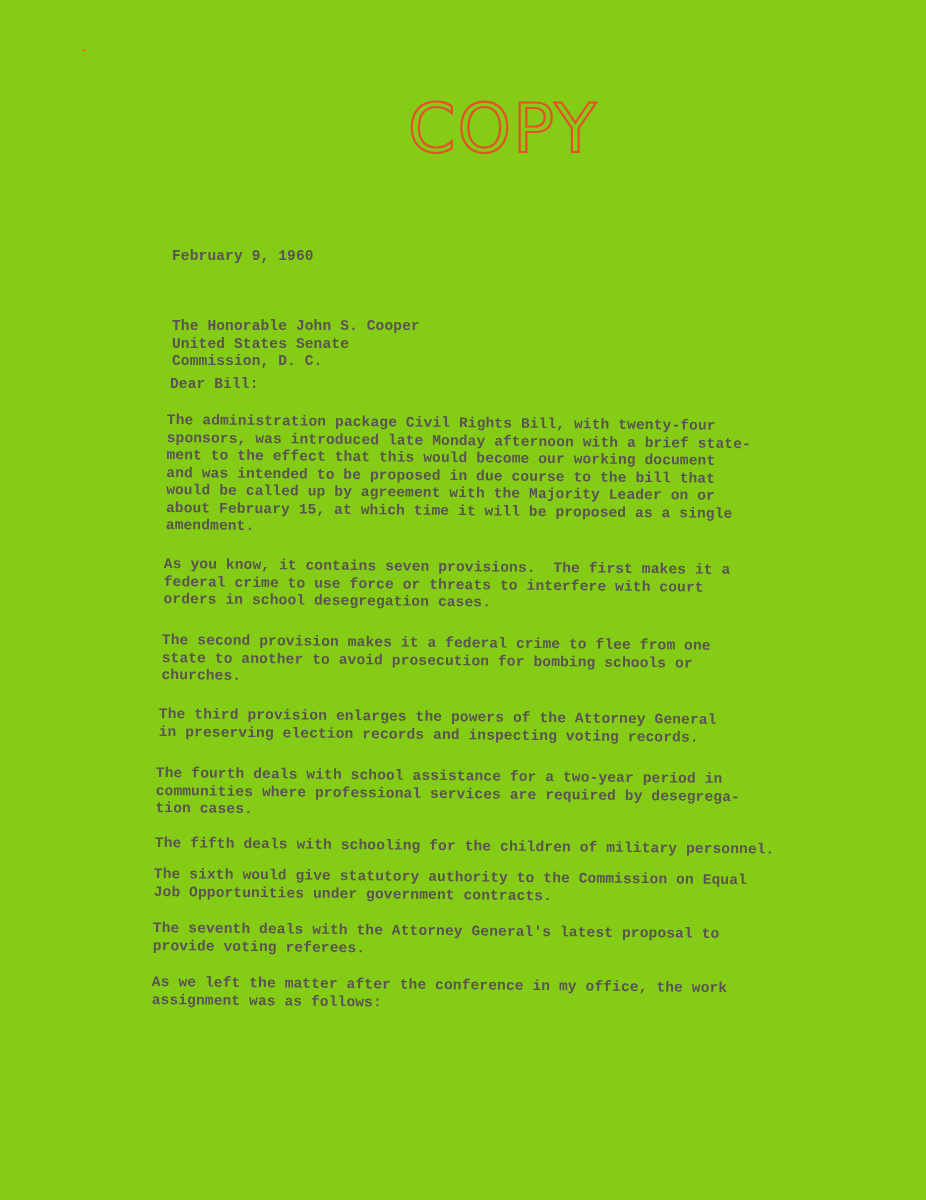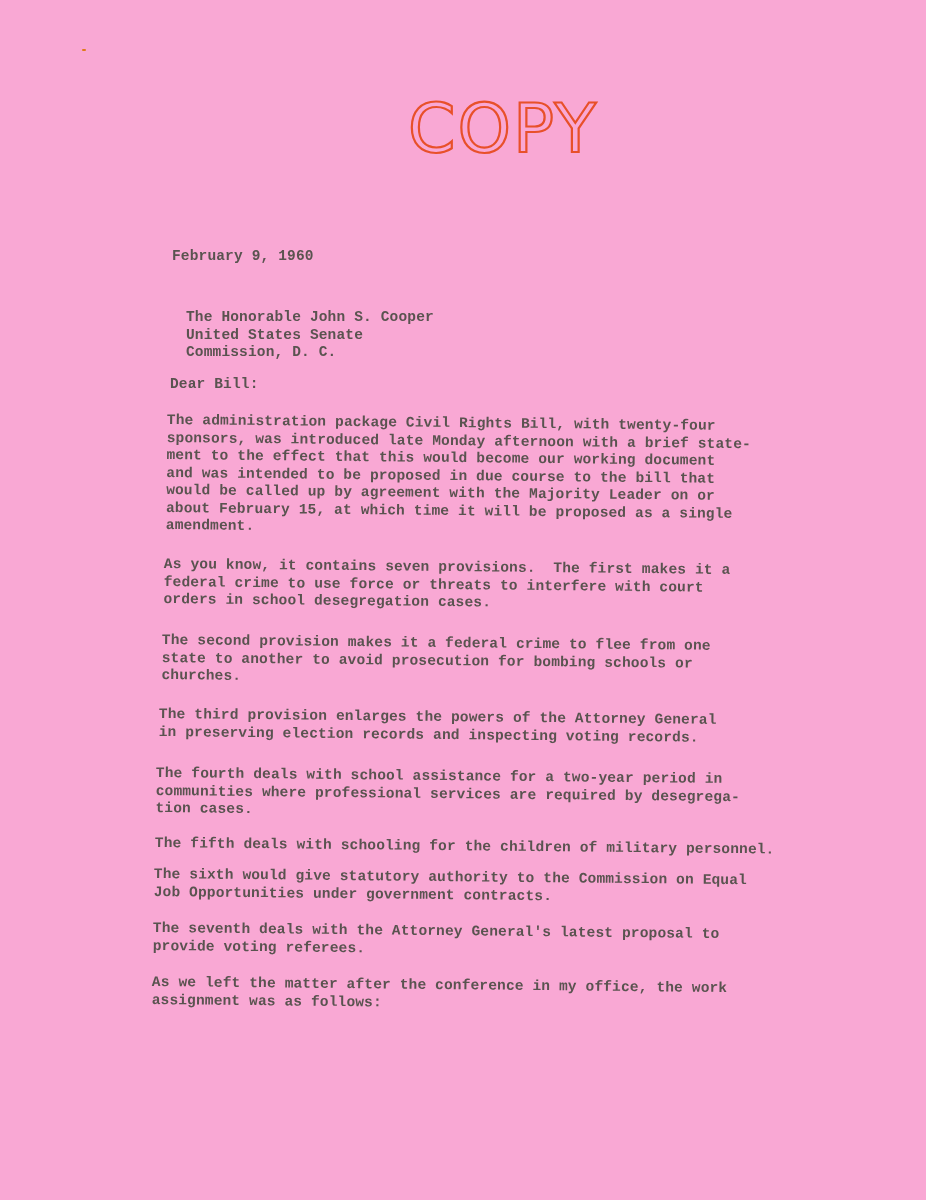--- a/index.html
+++ b/index.html
@@ -12,21 +12,21 @@
       height: 1200px;
       position: relative;
       overflow: hidden;
       font-family: "Liberation Mono", "DejaVu Sans Mono", monospace;
       color: #4a4340;
     }
     .page {
       position: absolute;
       left: 0; top: 0;
       width: 926px; height: 1200px;
-      background: #f9a8d4;
+      background: #84cc16;
     }
     .speck {
       position: absolute;
       left: 82px; top: 49px;
       width: 4px; height: 2px;
       background: #e07a1a;
       border-radius: 1px;
     }
     .stamp {
       position: absolute;
@@ -38,21 +38,21 @@
     .text {
       position: absolute;
       font-size: 14.5px;
       line-height: 17.5px;
       letter-spacing: 0.15px;
       white-space: pre;
       font-weight: bold;
       color: #5a5350;
     }
     .date { left: 172px; top: 248px; }
-    .addr { left: 172px; top: 309px; margin-left: 14px; }
+    .addr { left: 172px; top: 318px; }
     .salutation { left: 170px; top: 376px; }
     .para { white-space: pre; }
     .p1 { left: 167px; top: 412px; transform: rotate(0.6deg); transform-origin: left top; }
     .p2 { left: 164px; top: 556px; transform: rotate(0.6deg); transform-origin: left top; }
     .p3 { left: 162px; top: 632px; transform: rotate(0.6deg); transform-origin: left top; }
     .p4 { left: 159px; top: 706px; transform: rotate(0.6deg); transform-origin: left top; }
     .p5 { left: 156px; top: 765px; transform: rotate(0.6deg); transform-origin: left top; }
     .p6 { left: 155px; top: 835px; transform: rotate(0.6deg); transform-origin: left top; }
     .p7 { left: 154px; top: 866px; transform: rotate(0.6deg); transform-origin: left top; }
     .p8 { left: 153px; top: 920px; transform: rotate(0.6deg); transform-origin: left top; }

